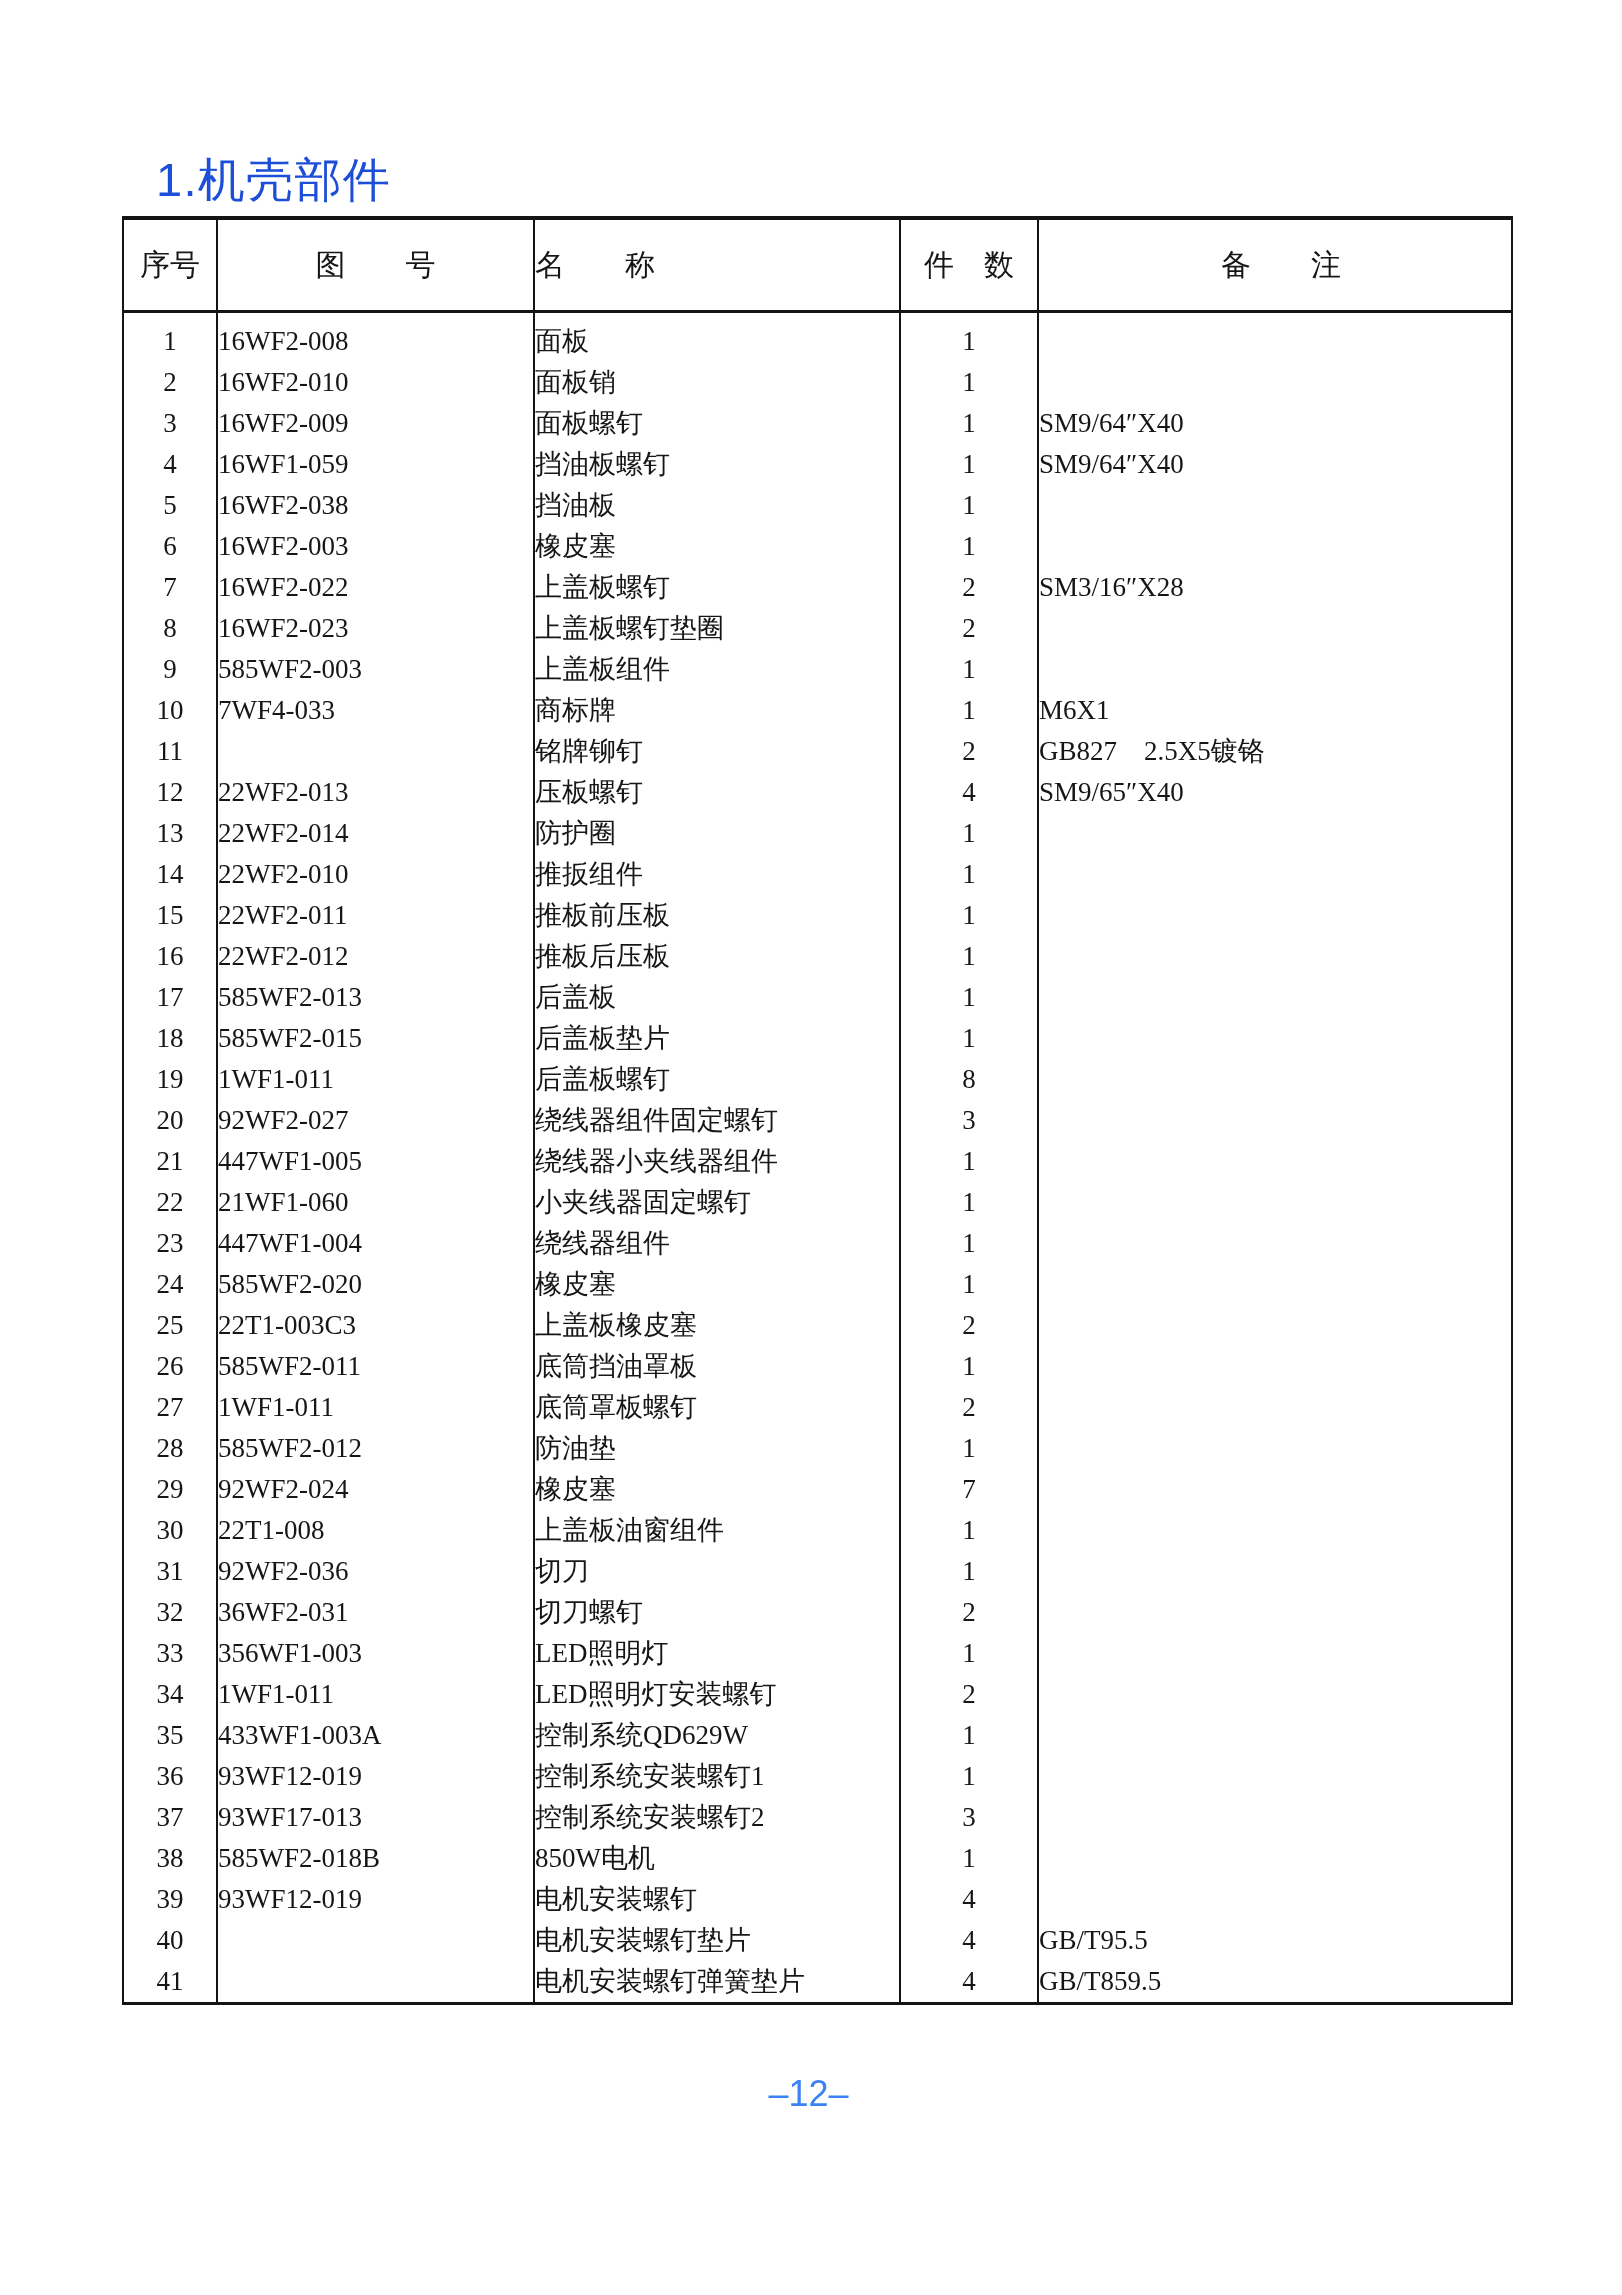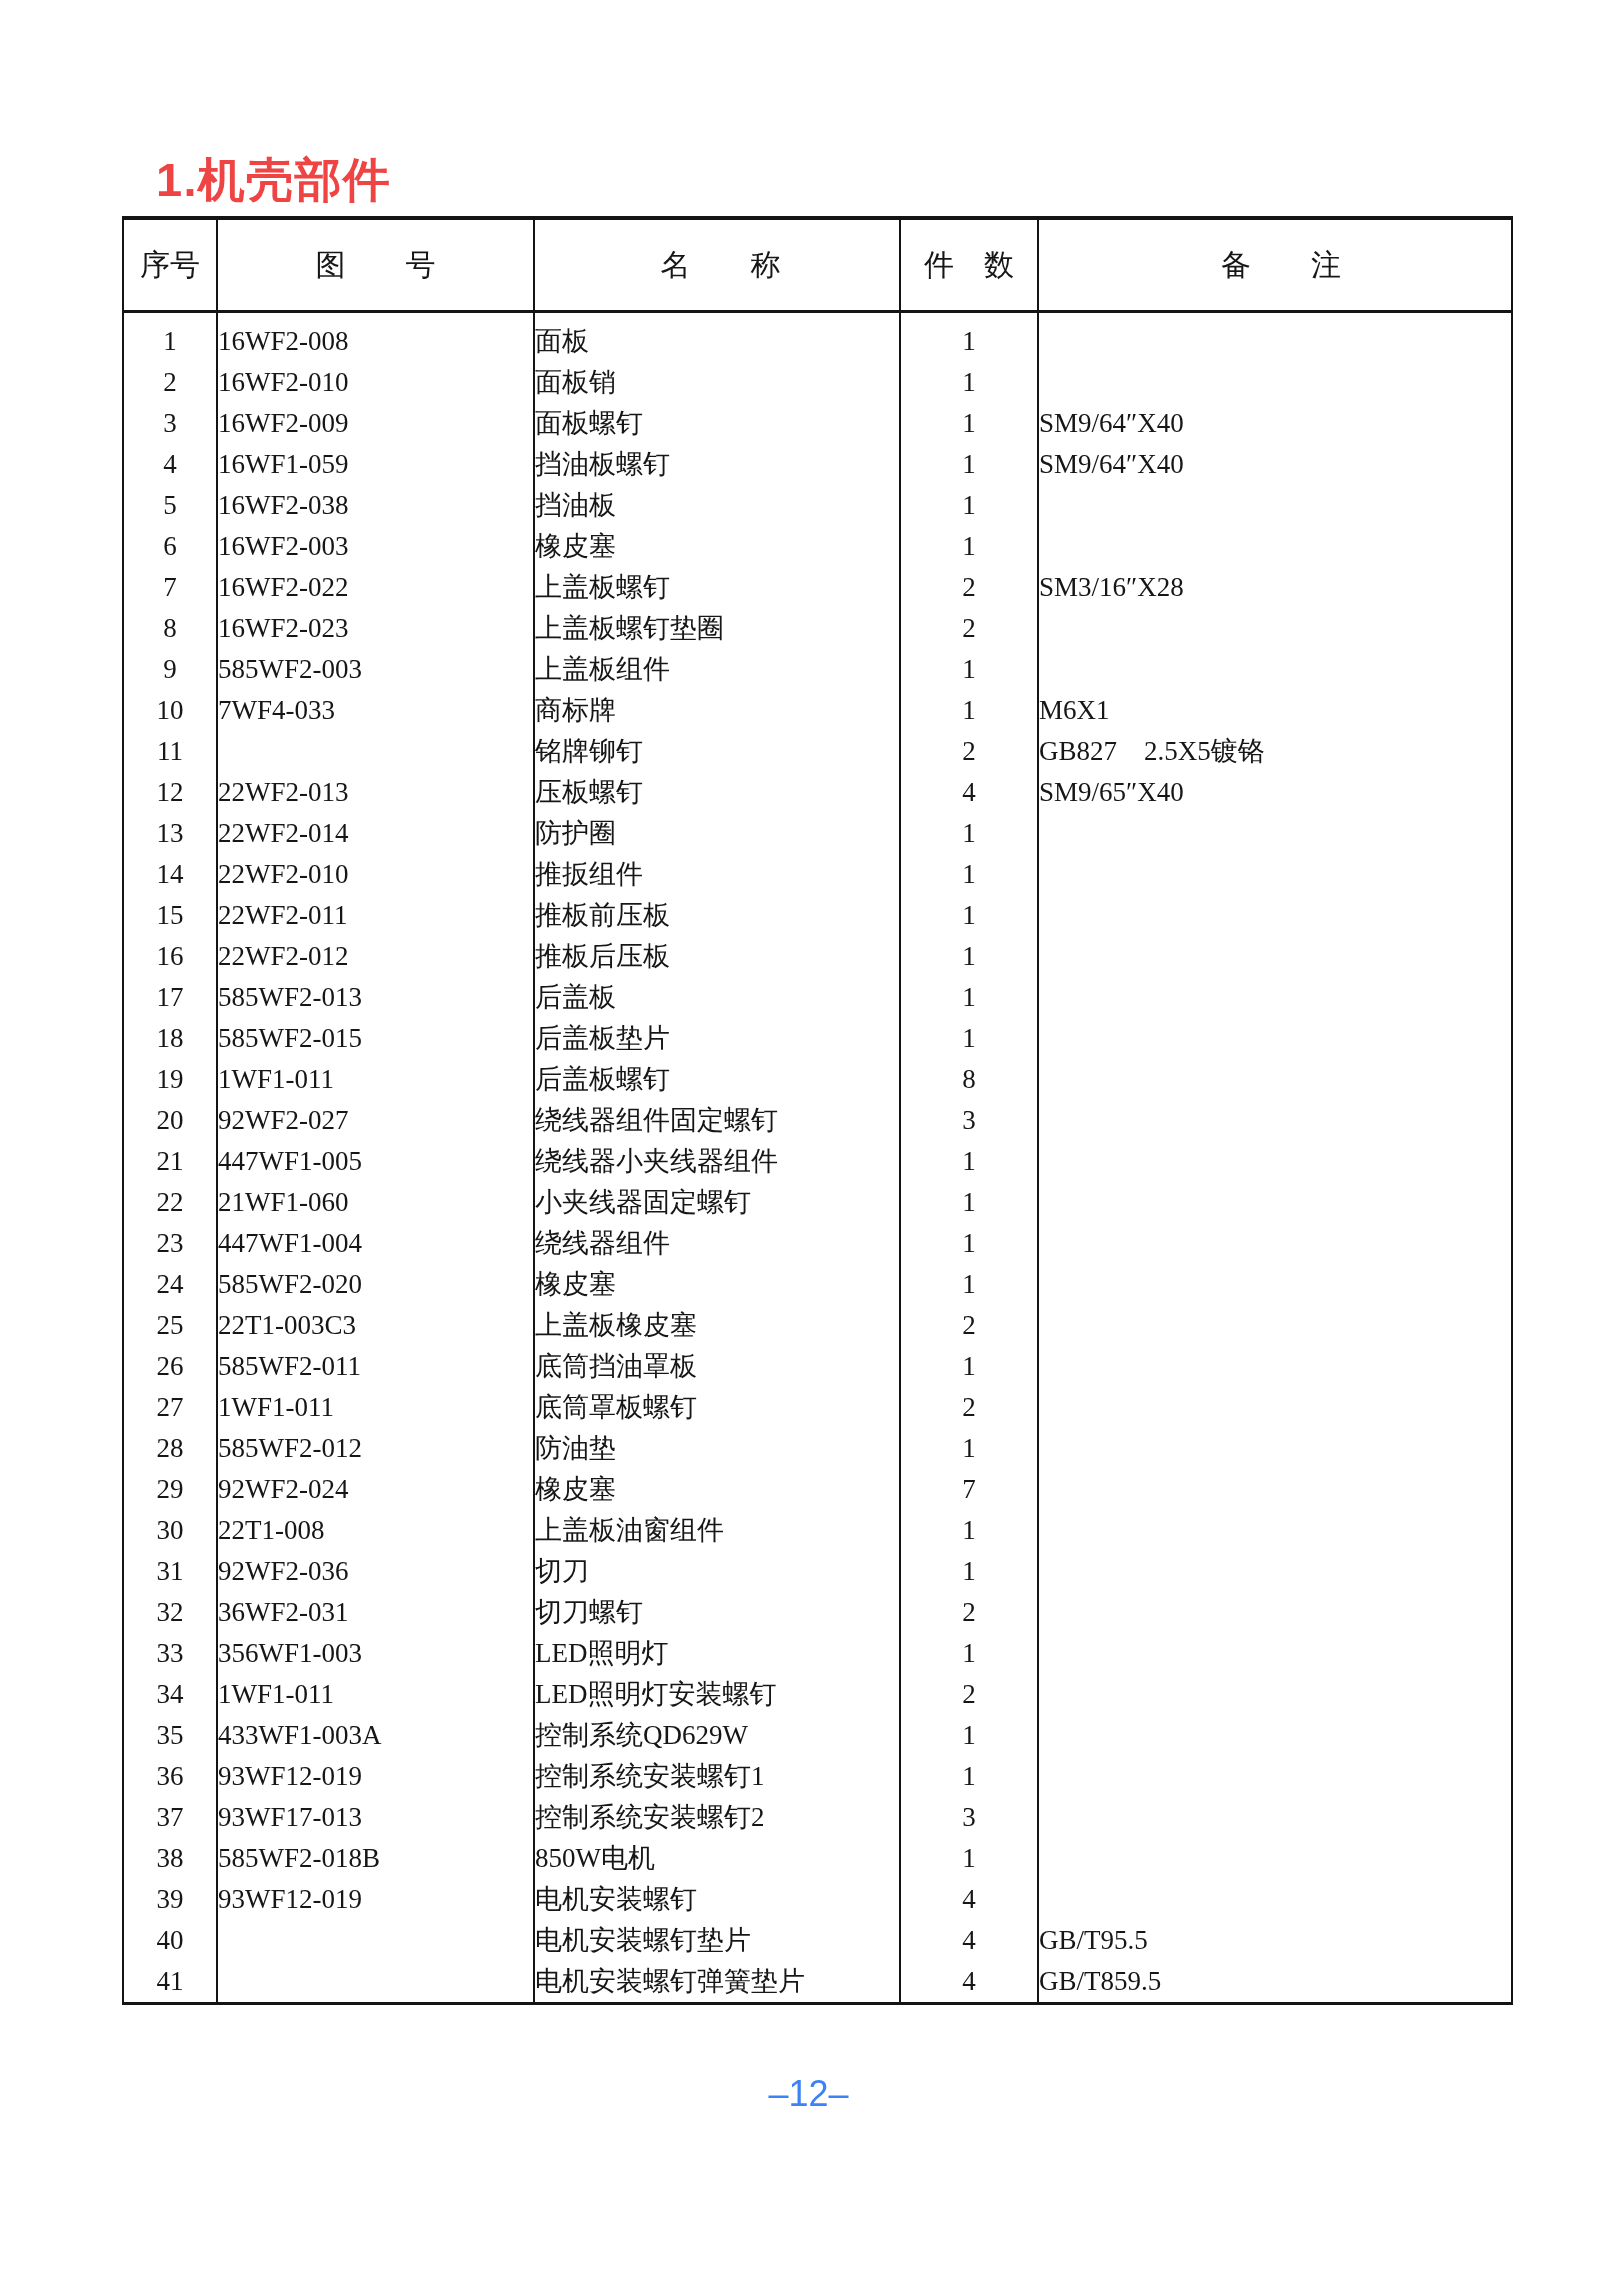--- a/index.html
+++ b/index.html
@@ -17,24 +17,24 @@
   .page {
     position: absolute;
     inset: 0;
     background: #ffffff;
   }
   .doc-title {
     position: absolute;
     left: 156px;
     top: 149px;
     font-family: "Liberation Sans", "DejaVu Sans", sans-serif;
-    font-weight: bold;
+    font-weight: normal;
     font-size: 47px;
     letter-spacing: 1.3px;
-    color: #ef4444;
+    color: #1d4ed8;
     white-space: nowrap;
   }
   table.parts-table {
     position: absolute;
     left: 122px;
     top: 216px;
     width: 1389px;
     border-collapse: collapse;
     table-layout: fixed;
     border-top: 4.6px solid #141414;
@@ -99,21 +99,21 @@
       <col style="width:94px">
       <col style="width:317px">
       <col style="width:366px">
       <col style="width:138px">
       <col style="width:474px">
     </colgroup>
     <thead>
       <tr>
         <th class="col-no">序号</th>
         <th class="col-code" style="text-align:center; padding-left:0;">图　　号</th>
-        <th class="col-name" style="text-align:center; padding-left:7px;">名　　称</th>
+        <th class="col-name" style="text-align:left; padding-left:0;">名　　称</th>
         <th class="col-qty">件　数</th>
         <th class="col-remark" style="text-align:center; padding-left:12px;">备　　注</th>
       </tr>
     </thead>
     <tbody>
         <tr>
       <td class="col-no">1</td>
       <td class="col-code">16WF2-008</td>
       <td class="col-name">面板</td>
       <td class="col-qty">1</td>

